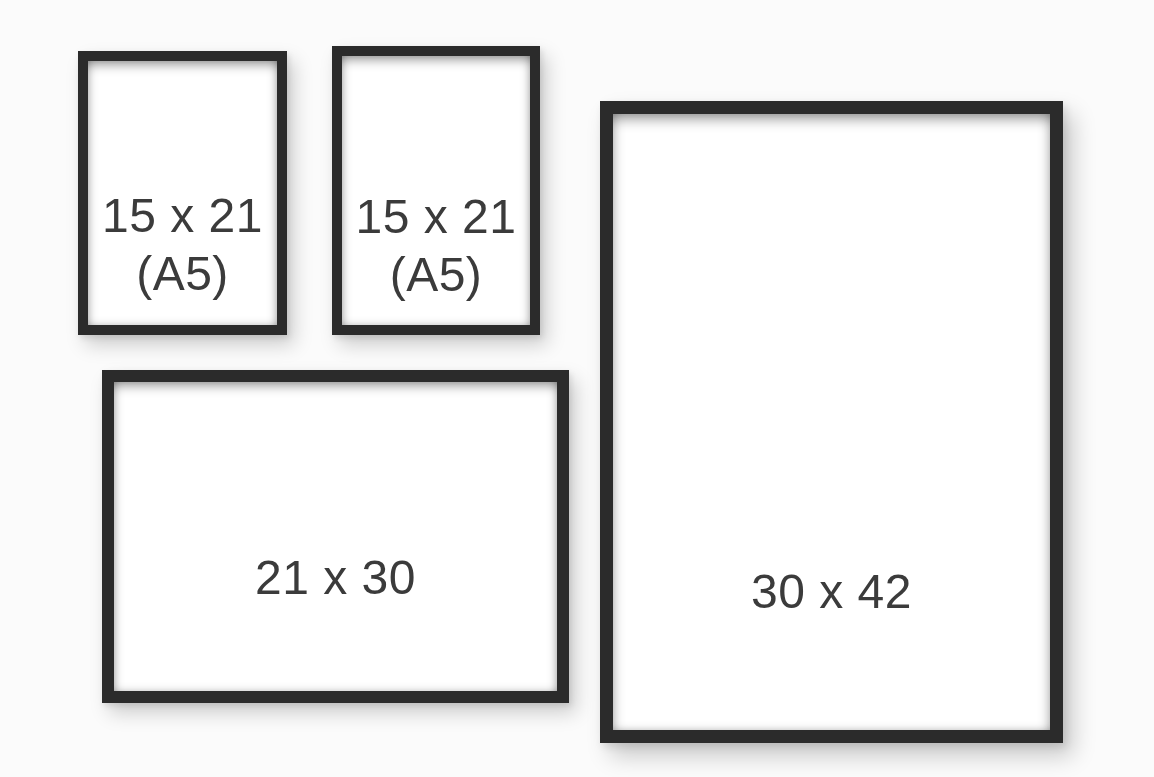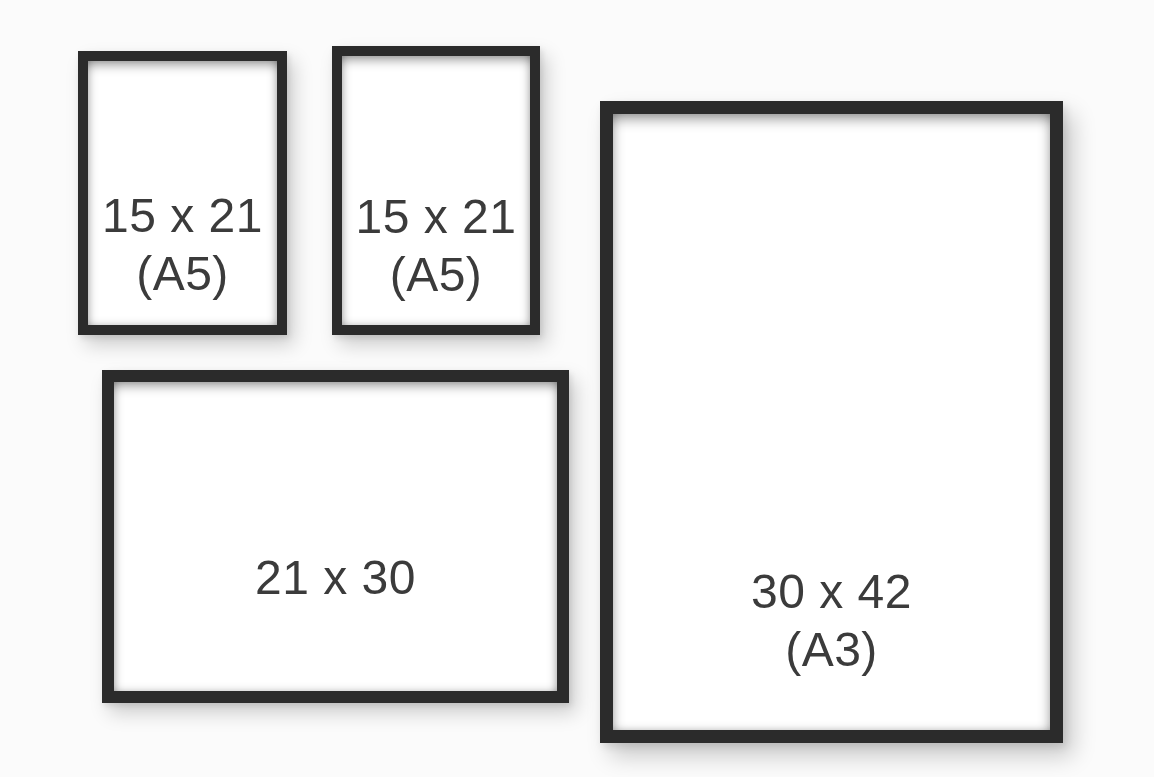--- a/index.html
+++ b/index.html
@@ -81,17 +81,16 @@
 
   <div class="frame f3">
     <div class="label">
       <span>21 x 30</span>
     </div>
   </div>
 
   <div class="frame f4">
     <div class="label">
       <span>30 x 42</span>
-      <span>(A3)</span>
     </div>
   </div>
 
 </div>
 
 </body></html>

